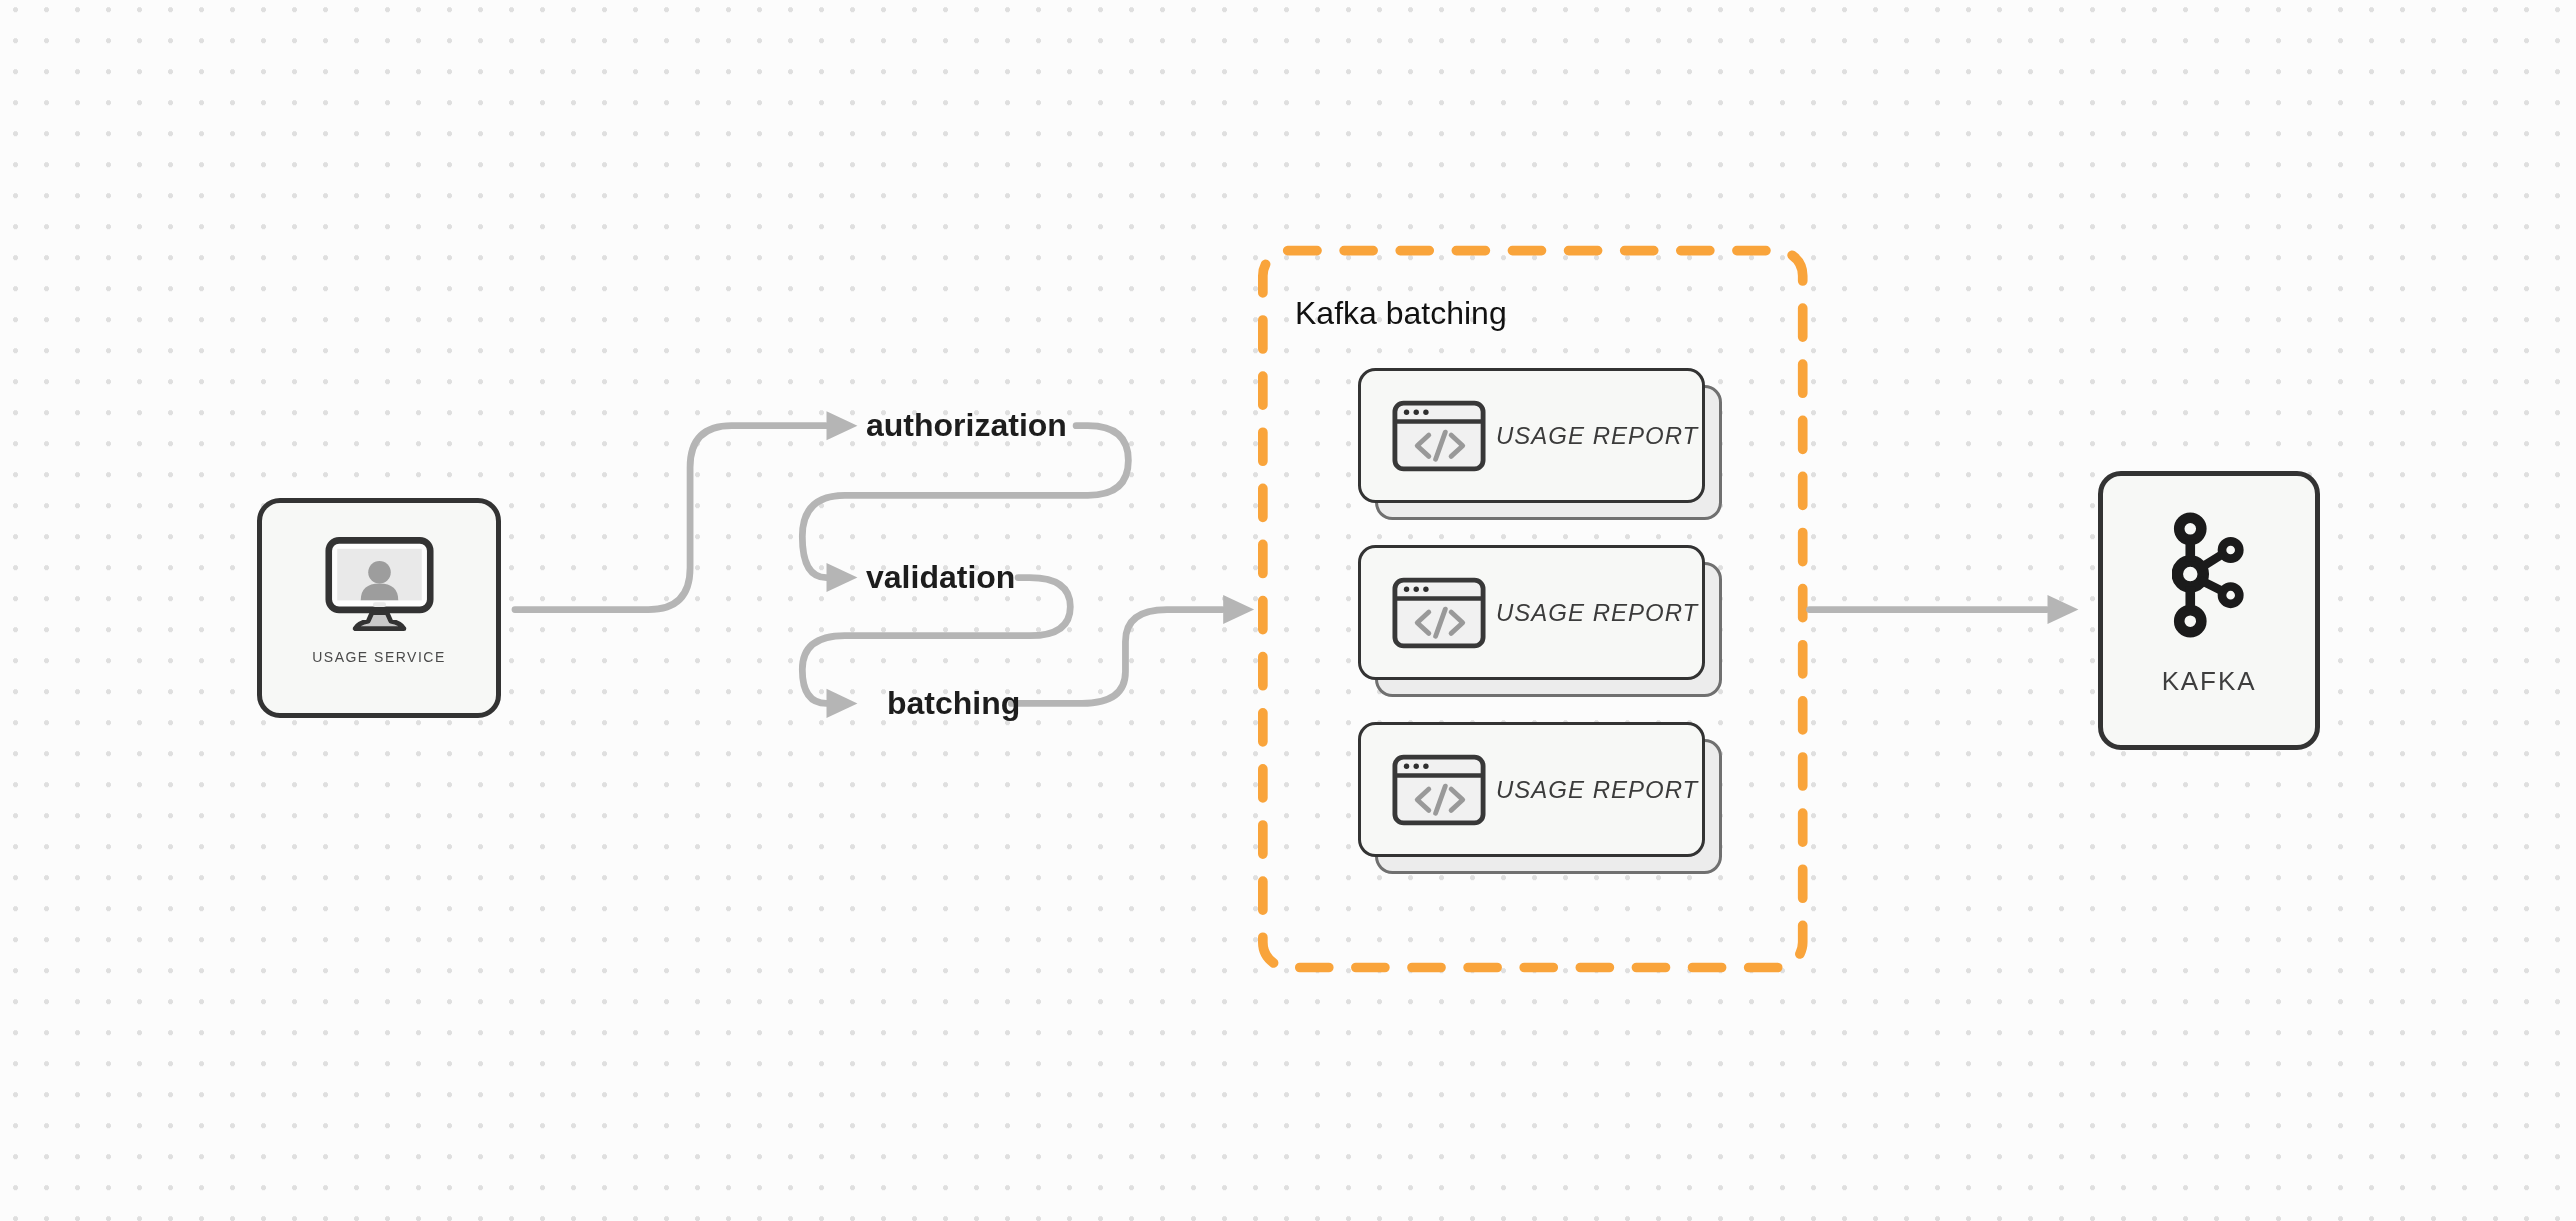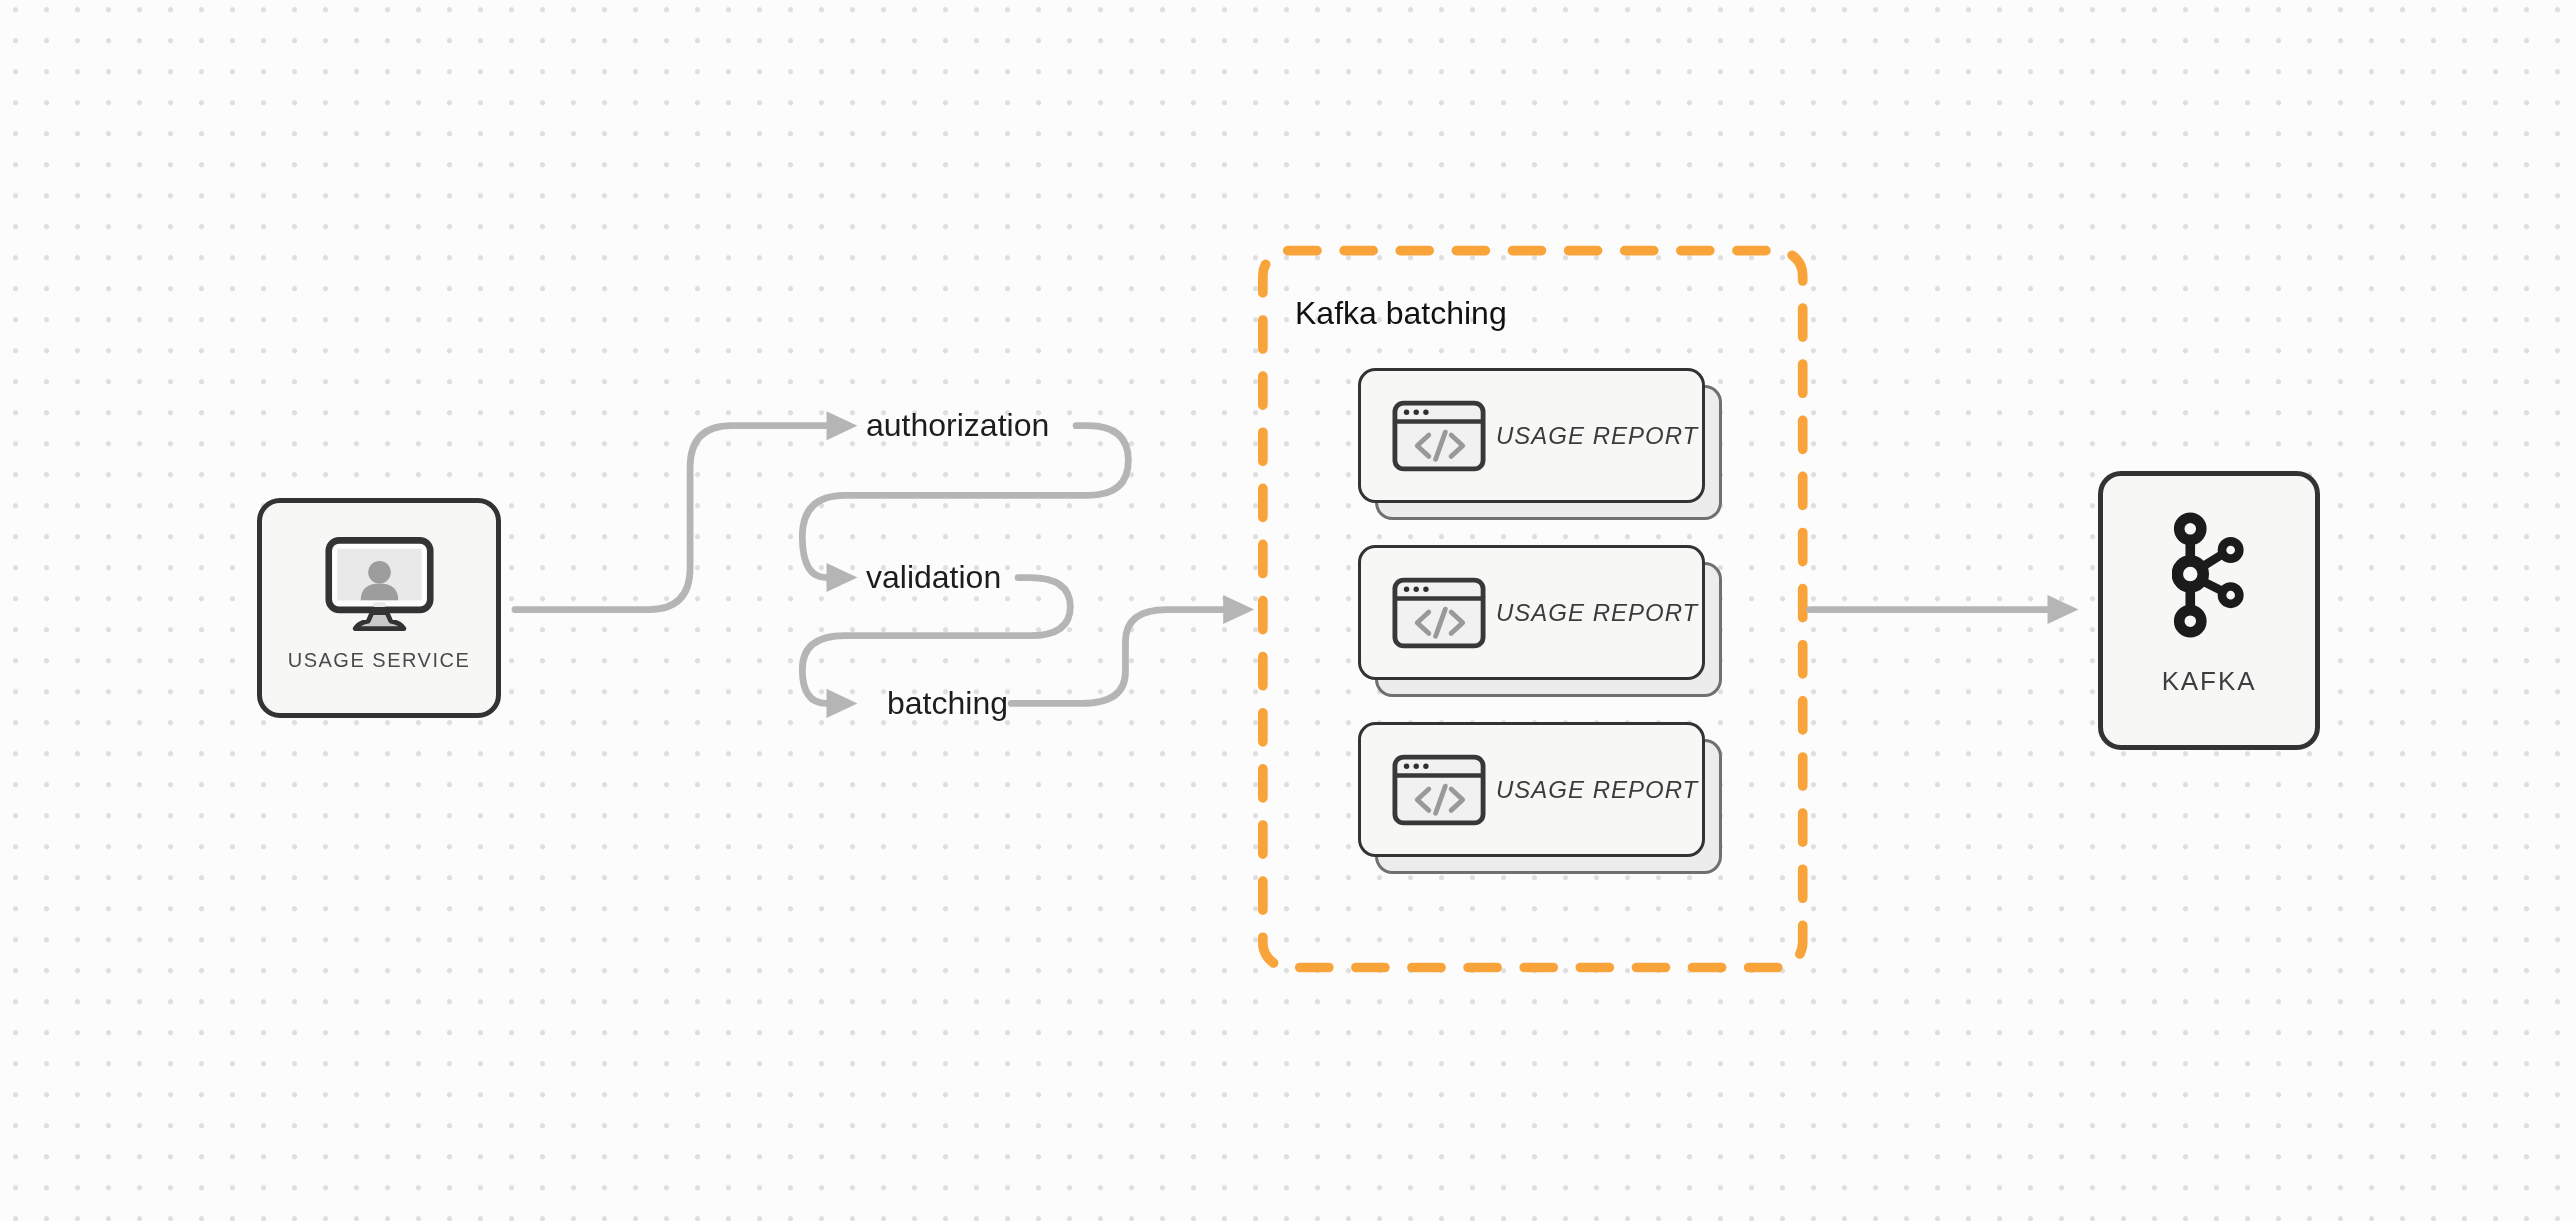--- a/index.html
+++ b/index.html
@@ -22,27 +22,27 @@
     background:#F7F8F6;
     border:5.8px solid #333333;
     border-radius:23px;
     display:flex;flex-direction:column;align-items:center;
   }
   .usage-node{left:257px;top:498px;width:244px;height:220px;padding-top:33px;}
   .usage-node .node-label{margin-top:15.5px;}
   .kafka-node{left:2098px;top:471px;width:222px;height:279px;padding-top:35px;align-items:center;}
   .kafka-node .node-label{margin-top:27px;}
   .node-label{
-    font-size:20px;letter-spacing:1.5px;color:#4A4A4A;font-weight:500;
+    font-size:14px;letter-spacing:1.5px;color:#4A4A4A;font-weight:500;
     white-space:nowrap;
   }
   .kafka-node .node-label{font-size:26px;letter-spacing:1.9px;color:#3E3E3E;}
   .step-label{
     position:absolute;left:866px;height:43px;line-height:43px;
-    font-size:32px;font-weight:400;color:#1D1D1D;white-space:nowrap;
+    font-size:32px;font-weight:700;color:#1D1D1D;white-space:nowrap;
   }
   .step-0{top:404px;}
   .step-1{top:556px;}
   .step-2{top:682px;margin-left:21px;}
   .group-title{
     position:absolute;left:1295px;top:295px;
     font-size:32px;font-weight:500;color:#111111;white-space:nowrap;
   }
   .card{position:absolute;left:1358px;width:347px;height:135px;}
   .card-0{top:368px;}

